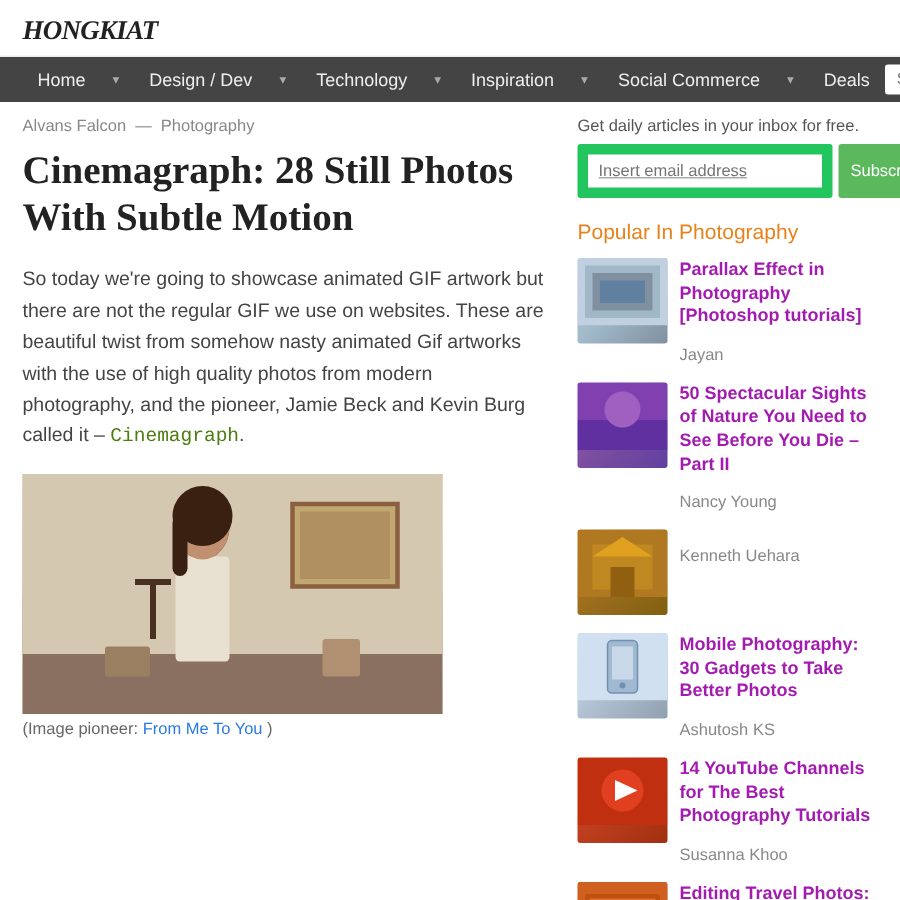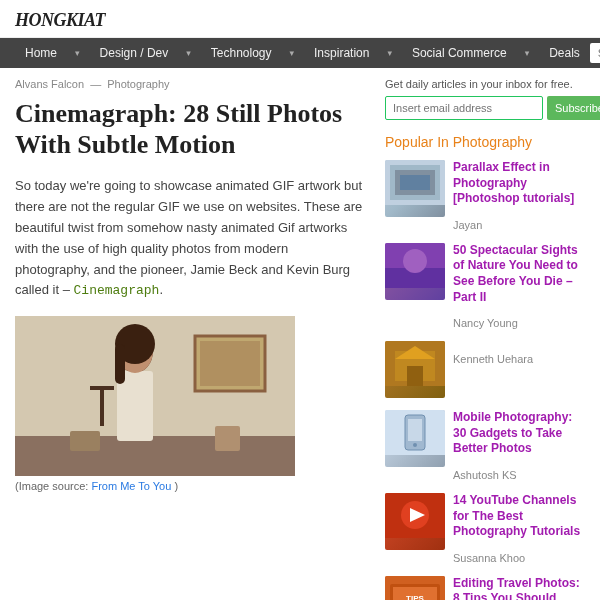--- a/index.html
+++ b/index.html
@@ -37,21 +37,21 @@
     
     .article-image-wrap { margin-bottom: 8px; }
     .article-image { width: 280px; height: 160px; background: linear-gradient(135deg, #c8b89a 0%, #9a8070 40%, #d4c4a8 70%, #8a7060 100%); display: flex; align-items: center; justify-content: center; overflow: hidden; position: relative; }
     .image-caption { font-size: 11px; color: #666; margin-top: 4px; }
     .image-caption a { color: #2a7ae2; text-decoration: none; }
 
     
     .sidebar-subscribe { margin-bottom: 14px; }
     .subscribe-text { font-size: 11px; color: #555; margin-bottom: 6px; }
     .subscribe-form { display: flex; gap: 4px; }
-    .subscribe-form input { flex: 1; padding: 5px 7px; font-size: 11px; border: 1px solid #22c55e; outline: none; color: #aaa; border-radius: 2px; }
+    .subscribe-form input { flex: 1; padding: 5px 7px; font-size: 11px; border: 7px solid #22c55e; outline: none; color: #aaa; border-radius: 2px; text-decoration: underline; }
     .subscribe-btn { background: #5cb85c; color: #fff; border: none; padding: 5px 8px; font-size: 11px; cursor: pointer; border-radius: 2px; white-space: nowrap; }
 
     .sidebar-section-title { font-size: 14px; color: #e8821a; font-weight: normal; margin-bottom: 10px; }
 
     
     .sidebar-item { display: flex; gap: 8px; margin-bottom: 12px; align-items: flex-start; }
     .sidebar-thumb { width: 60px; height: 57px; flex-shrink: 0; overflow: hidden; border-radius: 2px; }
     .sidebar-item-text { flex: 1; }
     .sidebar-item-title { font-size: 12px; font-weight: bold; color: #a21caf; line-height: 1.3; margin-bottom: 2px; }
     .sidebar-item-author { font-size: 11px; color: #888; margin-top: 12px; }
@@ -141,21 +141,21 @@
           <rect x="100" y="28" width="10" height="40" fill="#3a2010" rx="5"></rect>
 
           <rect x="85" y="70" width="4" height="40" fill="#4a3020"></rect>
           <rect x="75" y="70" width="24" height="4" fill="#4a3020"></rect>
 
           <rect x="55" y="115" width="30" height="20" fill="#9a8060" rx="2"></rect>
           <rect x="200" y="110" width="25" height="25" fill="#b09070" rx="2"></rect>
         </svg>
       </div>
       <p class="image-caption">
-        <span>(Image source: </span>
+        <span>(Image pioneer: </span>
         <a href="#">From Me To You</a>
         <span>)</span>
       </p>
     </div>
 
   </main>
 
   <aside class="sidebar">
 
     <div class="sidebar-subscribe">

